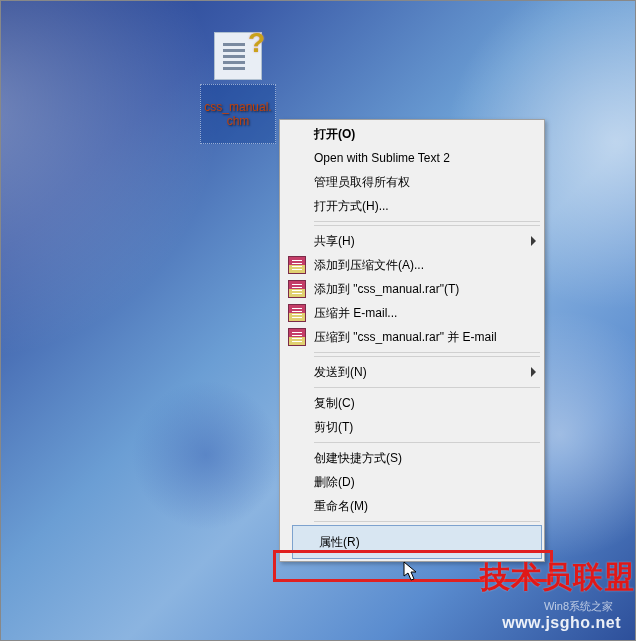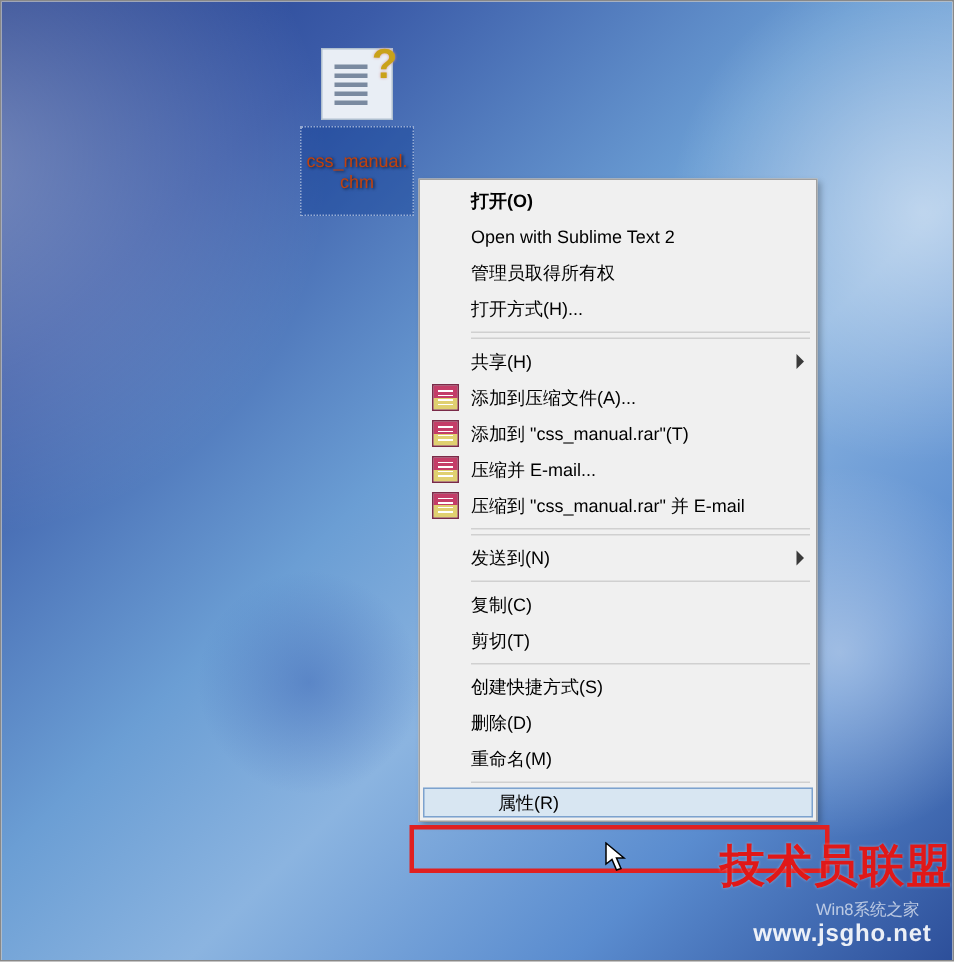--- a/index.html
+++ b/index.html
@@ -73,21 +73,21 @@
   display: flex;
   align-items: center;
   height: 24px;
   padding-left: 32px;
   padding-right: 18px;
   position: relative;
   color: #000000;
   white-space: nowrap;
 }
 .menu-item.bold { font-weight: bold; }
-.menu-item.hovered { background: #d8e6f2; border: 1px solid #7da2ce; height: 20px; padding-left: 49px; padding-right: 17px; }
+.menu-item.hovered { background: #d8e6f2; border: 1px solid #7da2ce; height: 34px; padding-left: 26px; padding-right: 17px; margin-left: 10px; }
 .menu-sep {
   height: 1px;
   margin: 3px 2px 3px 32px;
   background: #d0d0d0;
 }
 .menu-icon {
   position: absolute;
   left: 6px; top: 3px;
   width: 18px; height: 18px;
   display: flex; align-items: center; justify-content: center;

